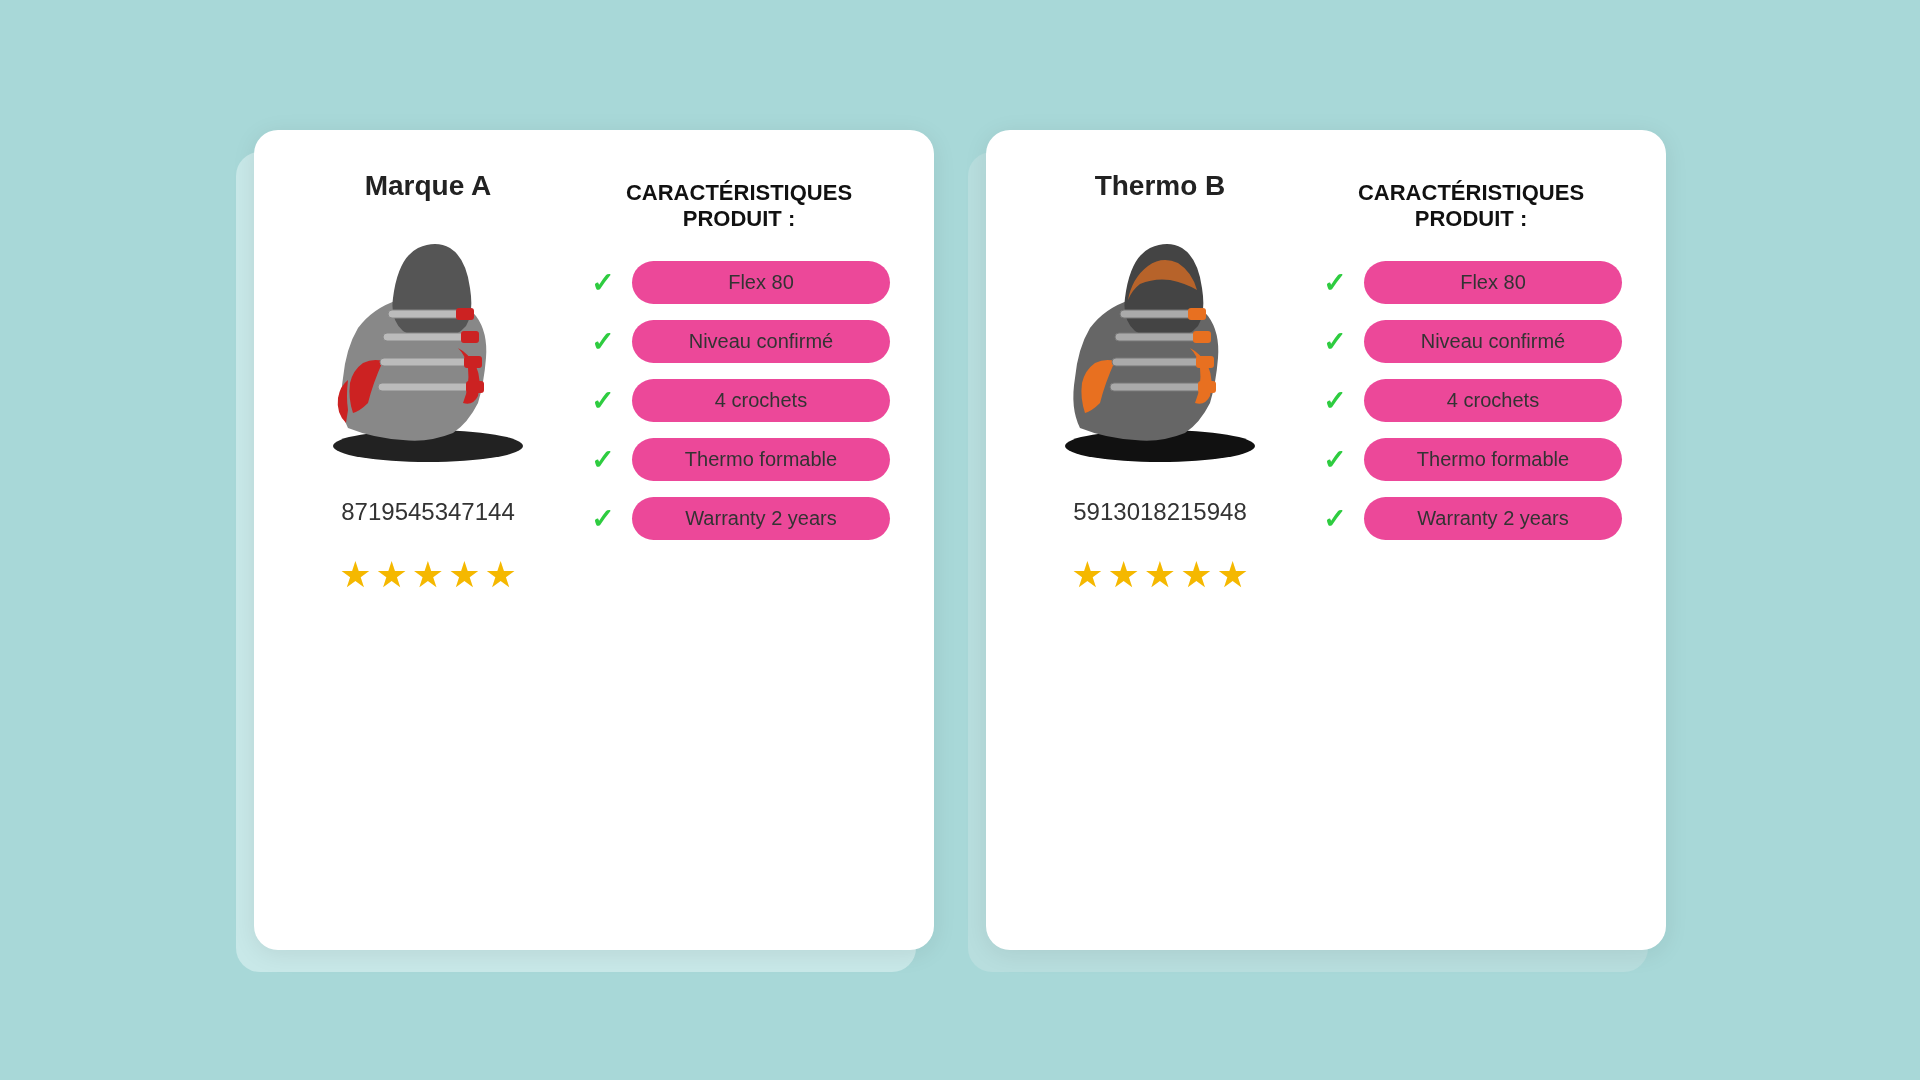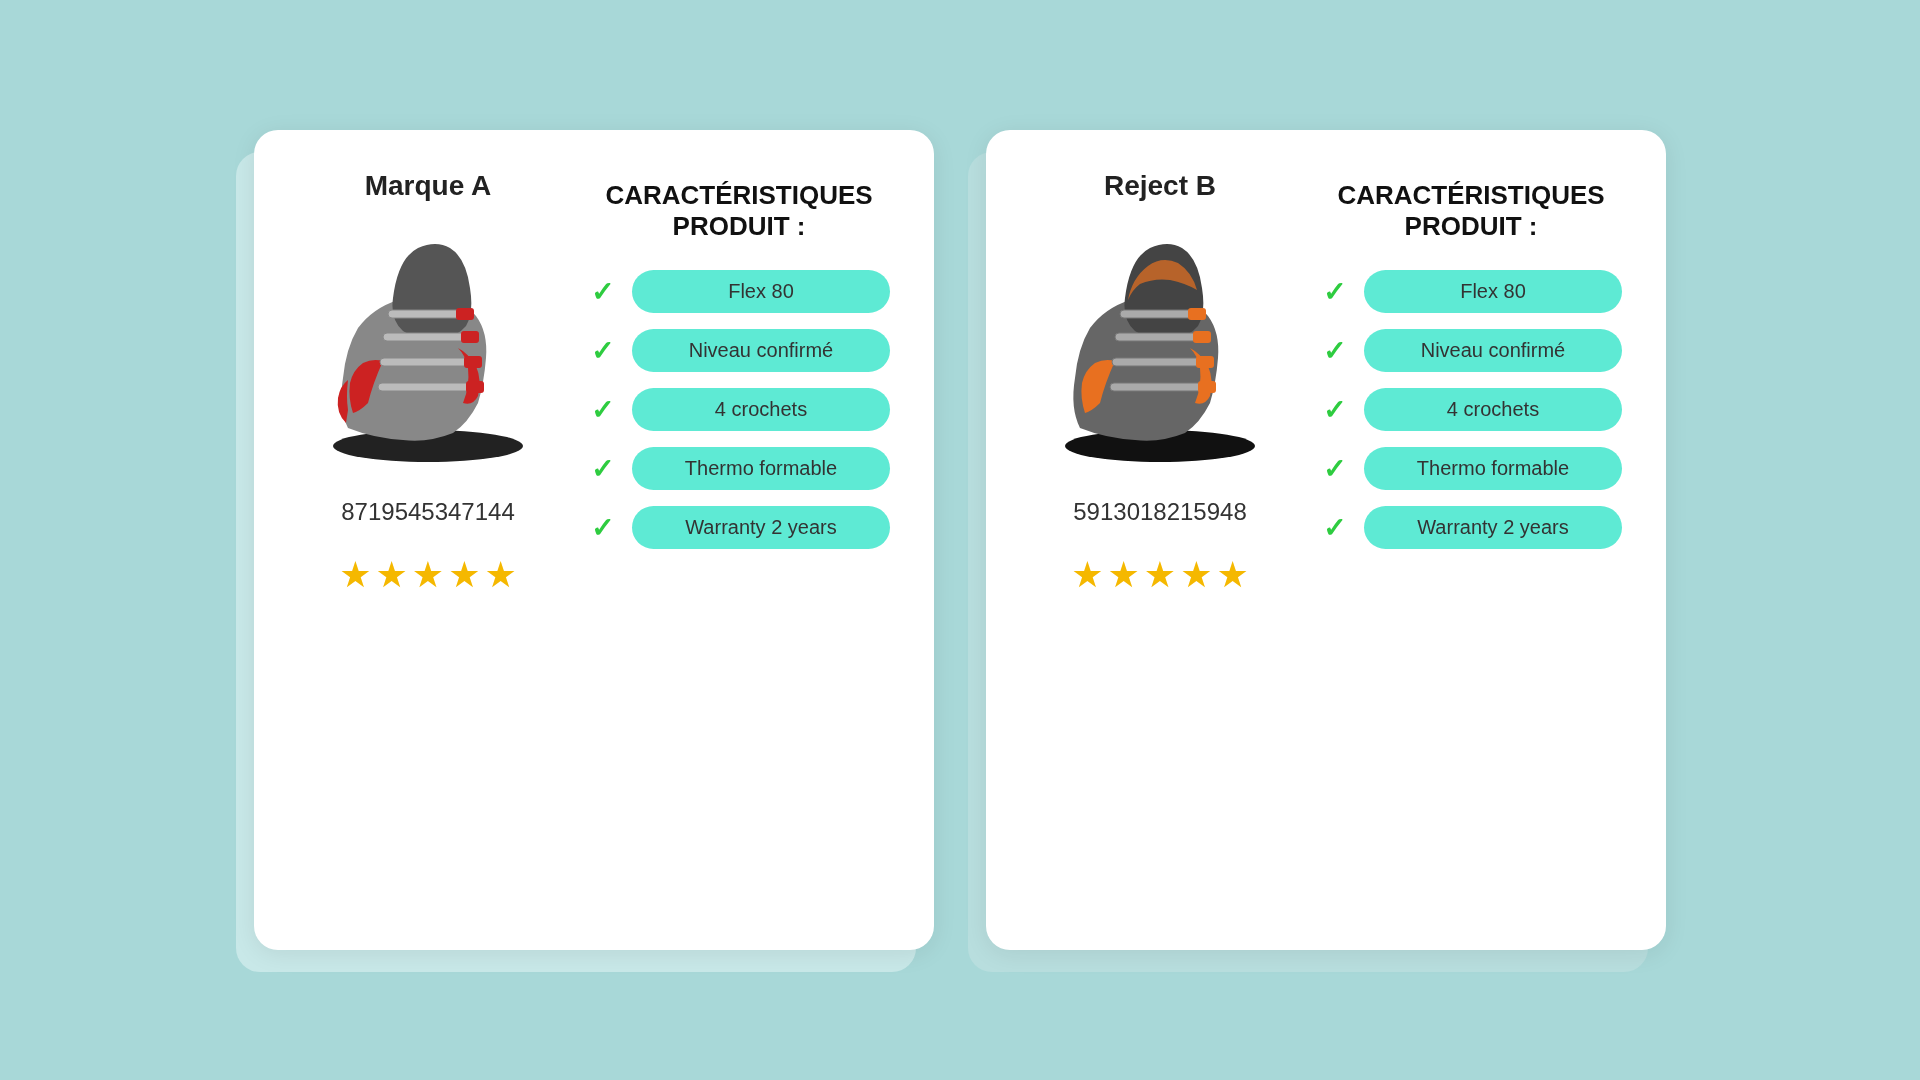--- a/index.html
+++ b/index.html
@@ -85,21 +85,21 @@
       font-size: 36px;
     }
 
     .card-right {
       flex: 1;
       display: flex;
       flex-direction: column;
     }
 
     .section-title {
-      font-size: 26px;
+      font-size: 22px;
       font-weight: 900;
       color: #111;
       text-align: center;
       line-height: 1.2;
       margin-bottom: 28px;
       margin-top: 10px;
     }
 
     .features-list {
       display: flex;
@@ -116,21 +116,21 @@
     .check-icon {
       color: #2ecc40;
       font-size: 28px;
       font-weight: 900;
       flex-shrink: 0;
       width: 30px;
       text-align: center;
     }
 
     .feature-pill {
-      background: #5eead4;
+      background: #ec4899;
       border-radius: 50px;
       padding: 10px 28px;
       font-size: 20px;
       color: #333;
       font-weight: 400;
       flex: 1;
       text-align: center;
     }
 
     .card-actions {
@@ -260,21 +260,21 @@
           </div>
         </div>
       </div>
     </div>
   </div>
 
   <div class="card-wrapper">
     <div class="bg-card-right"></div>
     <div class="card">
       <div class="card-left">
-        <div class="brand-name">Reject B</div>
+        <div class="brand-name">Thermo B</div>
         <div class="boot-image">
 
           <svg class="boot-svg" viewBox="0 0 220 240" xmlns="http://www.w3.org/2000/svg">
 
             <ellipse cx="110" cy="218" rx="95" ry="16" fill="#111"></ellipse>
 
             <path d="M30 200 Q20 180 25 150 Q28 120 40 100 Q55 80 80 72 Q100 65 120 68 Q145 72 158 88 Q170 104 168 130 Q166 155 160 175 Q150 195 135 205 Q110 215 85 212 Q55 210 30 200Z" fill="#666"></path>
 
             <path d="M75 70 Q80 30 100 20 Q118 12 132 20 Q148 30 152 60 Q156 85 148 98 Q138 110 120 112 Q100 113 85 103 Q72 92 75 70Z" fill="#444"></path>
 

